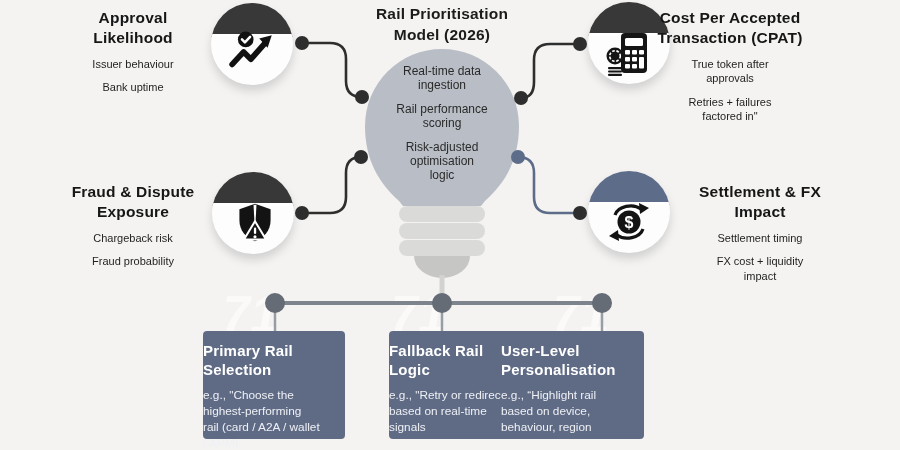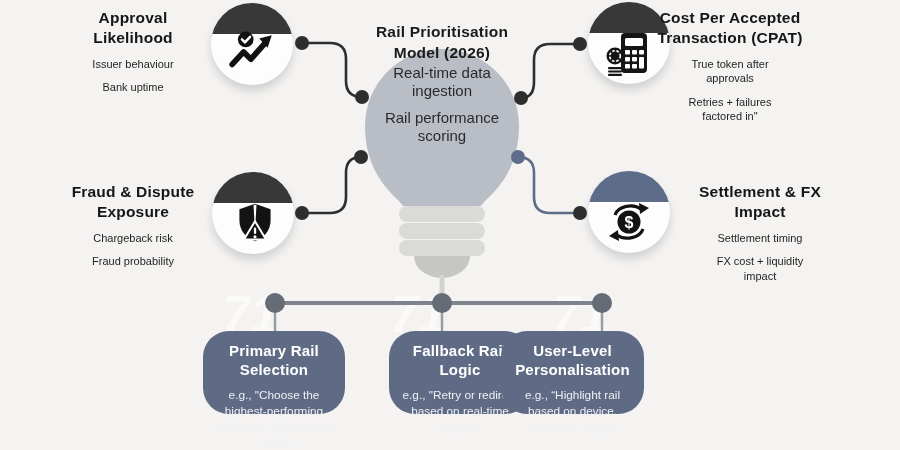--- a/index.html
+++ b/index.html
@@ -1,44 +1,44 @@
 <!DOCTYPE html>
 <html><head>
 <meta charset="utf-8">
 <style>
   html,body{margin:0;padding:0;background:#f4f3f1;}
   .stage{position:relative;width:900px;height:450px;background:#f4f3f1;overflow:hidden;
          font-family:"Liberation Sans","DejaVu Sans",sans-serif;color:#1e1e1e;}
   .wm{position:absolute;top:284px;z-index:0;font-size:52px;font-weight:bold;
       color:rgba(255,255,255,0.6);transform:skewX(-10deg);user-select:none;}
   .overlay{position:absolute;left:0;top:0;z-index:1;}
-  .title{position:absolute;left:342px;top:22px;width:200px;z-index:2;text-align:center;
+  .title{position:absolute;left:342px;top:4px;width:200px;z-index:2;text-align:center;
          font-size:15.5px;font-weight:bold;line-height:1.35;color:#1b1b1b;white-space:pre-line;letter-spacing:.2px;}
   .bulbtext{position:absolute;left:352px;top:64px;width:180px;z-index:2;text-align:center;}
-  .bstep{font-size:15px;line-height:1.2;color:#2a2a2a;margin-bottom:9px;white-space:pre-line;}
+  .bstep{font-size:12px;line-height:1.2;color:#2a2a2a;margin-bottom:9px;white-space:pre-line;}
   
   .fblock{position:absolute;z-index:2;text-align:center;}
   .fb-tl{left:10px;top:8px;width:246px;}
   .fb-bl{left:10px;top:182px;width:246px;}
   .fb-tr{left:620px;top:8px;width:220px;}
   .fb-br{left:650px;top:182px;width:220px;}
   .fhead{font-size:15.5px;font-weight:bold;line-height:1.32;color:#161616;margin-bottom:8px;
          white-space:pre-line;letter-spacing:.2px;}
   .fitem{font-size:11px;line-height:1.3;color:#1f1f1f;margin-bottom:9px;white-space:pre-line;}
   
   .node{position:absolute;width:82px;height:82px;border-radius:50%;background:#fdfdfd;z-index:2;
         overflow:hidden;box-shadow:0 6px 9px rgba(90,92,100,.22);}
   .n-tl{left:211px;top:3px;} .n-tr{left:588px;top:2px;}
   .n-bl{left:212px;top:172px;} .n-br{left:588px;top:171px;}
   .cap{position:absolute;left:0;top:0;width:100%;height:31px;border-bottom:3px solid #fff;}
   .cap-dark{background:#383838;} .cap-slate{background:#5d6c89;}
   .nicon{position:absolute;left:17px;top:28px;}
   
-  .box{position:absolute;top:331px;height:83px;z-index:2;background:#5f6b85;border-radius:26px;
-       text-align:center;color:#fff;padding-top:11px;box-sizing:border-box;}
+  .box{position:absolute;top:331px;height:108px;z-index:2;background:#5f6b85;border-radius:4px;
+       color:#fff;padding-top:11px;box-sizing:border-box;}
   .b1{left:203px;width:142px;} .b2{left:366px;width:142px;margin-left:23px;} .b3{left:501px;width:143px;}
   .btitle{font-size:15px;font-weight:bold;line-height:1.25;white-space:pre-line;letter-spacing:.2px;}
   .bbody{margin-top:7px;font-size:11.8px;line-height:1.38;color:#eef0f5;white-space:pre-line;}
 </style>
 </head>
 <body>
 
 <div class="stage">
 
   <div class="wm" style="left:222px">71</div>
@@ -77,20 +77,23 @@
     <circle cx="602" cy="303" r="10" fill="#656c76"></circle>
   </svg>
 
   <div class="title">Rail Prioritisation
 Model (2026)</div>
   <div class="bulbtext">
     <div class="bstep">Real-time data
 ingestion</div>
     <div class="bstep">Rail performance
 scoring</div>
+    <div class="bstep">Risk-adjusted
+optimisation
+logic</div>
   </div>
 
   <div class="node n-tl">
     <div class="cap cap-dark"></div>
     <svg class="nicon" width="50" height="46" viewBox="0 0 48 44">
       <path d="M4,32 L15,20 L22,27 L36,11" fill="none" stroke="#111" stroke-width="5.5" stroke-linecap="round" stroke-linejoin="round"></path>
       <path d="M42,4 L30,7 L38,16 Z" fill="#111"></path>
       <circle cx="17" cy="8" r="7.5" fill="#111"></circle>
       <path d="M13.4,8 l2.8,2.8 l5,-5.2" fill="none" stroke="#fff" stroke-width="2.4" stroke-linecap="round" stroke-linejoin="round"></path>
     </svg>

